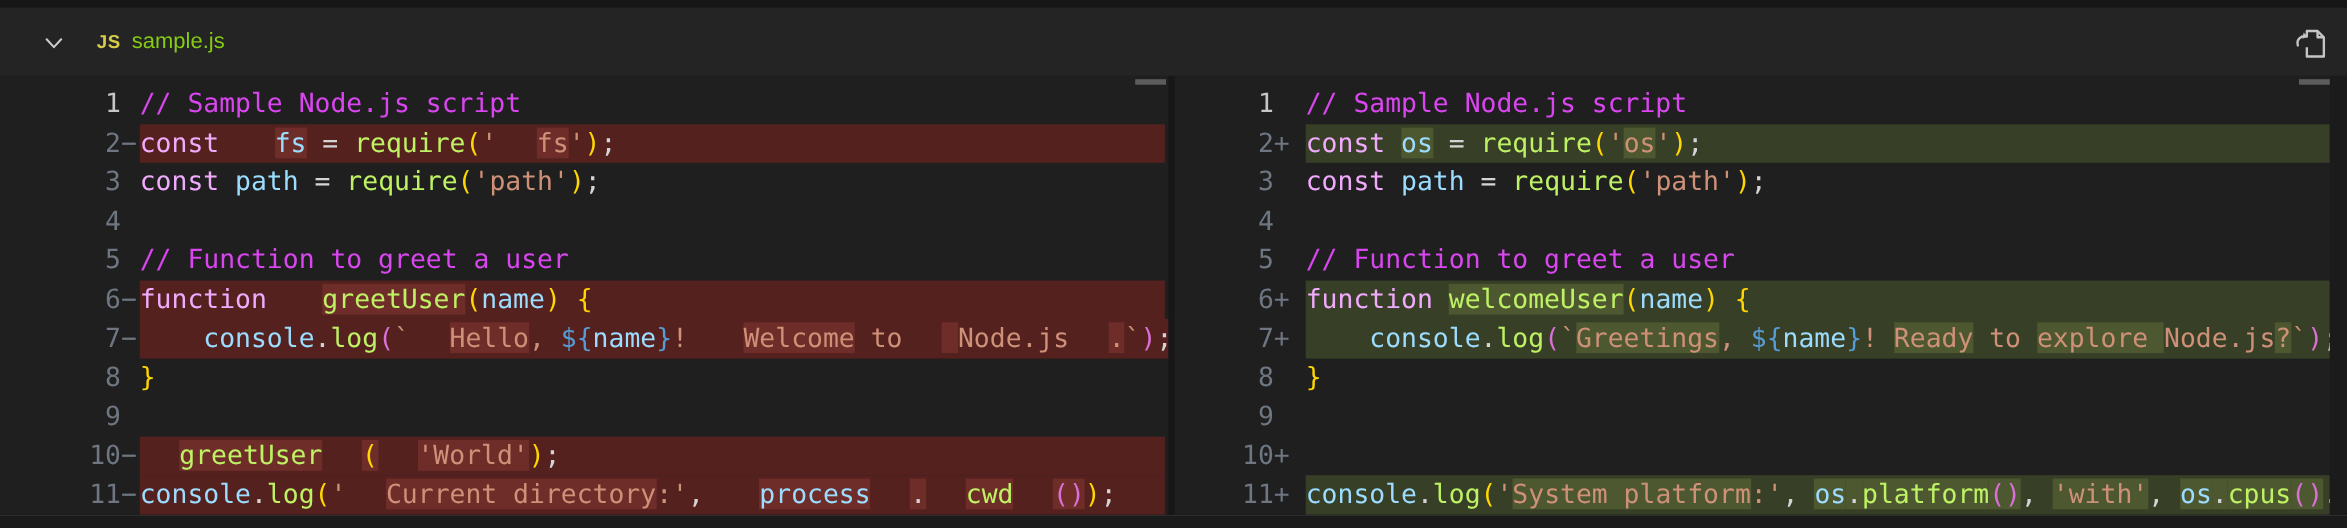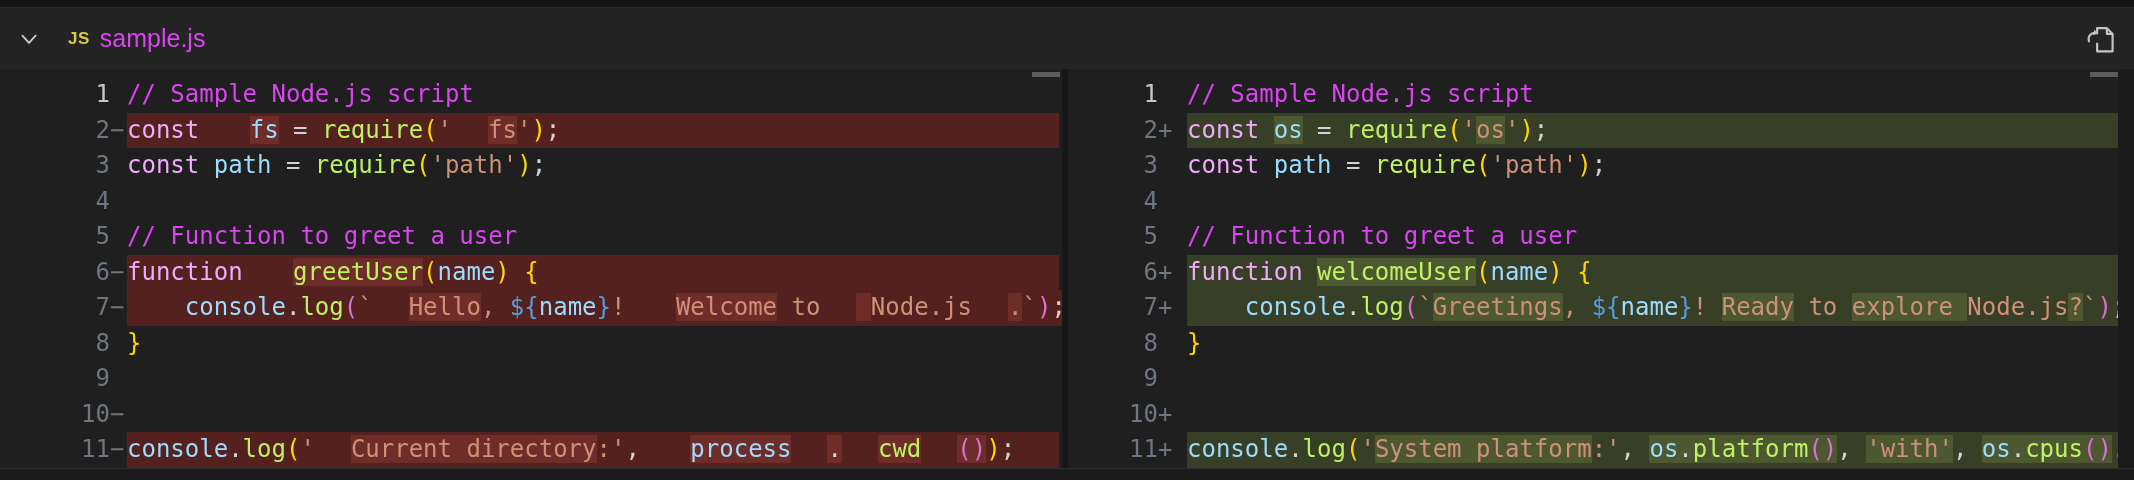--- a/index.html
+++ b/index.html
@@ -5,26 +5,26 @@
   * { margin:0; padding:0; box-sizing:border-box; }
   html,body { background:#101010; }
   .window {
     position:relative; width:2134px; height:480px;
     background:#1f1f1f; overflow:hidden;
     font-family:"Liberation Sans", sans-serif;
   }
   .top-strip { height:8px; background:#161616; border-bottom:1px solid #2a2a2a; }
   .header {
     height:61px; background:#242424; display:flex; align-items:center;
-    padding:0 14px 0 16px;
+    padding:0 14px 0 36px;
     justify-content:flex-end;
   }
   .chevron { width:26px; height:26px; display:flex; align-items:center; justify-content:center; cursor:pointer; }
   .js-badge { font-weight:bold; font-size:17px; letter-spacing:.5px; color:#d7cc49; margin:0 10px 0 26px; font-style:normal; }
-  .filename { font-size:25px; color:#d946ef; }
+  .filename { font-size:20px; color:#84cc16; }
   .header-spacer { flex:1; }
   .icon-btn { width:38px; height:38px; display:flex; align-items:center; justify-content:center; cursor:pointer; border-radius:4px; }
 
   .diff { position:relative; display:flex; height:399px; background:#1f1f1f; }
   .pane { position:relative; overflow:hidden; height:100%; background:#1f1f1f; }
   .pane-left  { width:1062px; --clip:3px; }
   .pane-right { width:1066px; --clip:16px; }
   .sash { width:6px; background:#171717; cursor:col-resize; }
   .pane-right::after { 
     content:""; position:absolute; top:0; right:0; width:16px; height:100%;
@@ -88,21 +88,21 @@
       <div class="lines">
           <div class="line"><span class="gutter-num active">1</span><span class="gutter-sign"> </span><span class="code ctx"><span class="tok-cm">// Sample Node.js script</span></span></div>
           <div class="line"><span class="gutter-num">2</span><span class="gutter-sign">−</span><span class="code del"><span class="tok-kw">const </span><span class="tok-var hl">fs</span><span class="tok-fg"> = </span><span class="tok-fn">require</span><span class="tok-p1">(</span><span class="tok-str">'</span><span class="tok-str hl">fs</span><span class="tok-str">'</span><span class="tok-p1">)</span><span class="tok-fg">;</span></span></div>
           <div class="line"><span class="gutter-num">3</span><span class="gutter-sign"> </span><span class="code ctx"><span class="tok-kw">const </span><span class="tok-var">path</span><span class="tok-fg"> = </span><span class="tok-fn">require</span><span class="tok-p1">(</span><span class="tok-str">'path'</span><span class="tok-p1">)</span><span class="tok-fg">;</span></span></div>
           <div class="line"><span class="gutter-num">4</span><span class="gutter-sign"> </span><span class="code ctx"></span></div>
           <div class="line"><span class="gutter-num">5</span><span class="gutter-sign"> </span><span class="code ctx"><span class="tok-cm">// Function to greet a user</span></span></div>
           <div class="line"><span class="gutter-num">6</span><span class="gutter-sign">−</span><span class="code del"><span class="tok-kw">function </span><span class="tok-fn hl">greetUser</span><span class="tok-p1">(</span><span class="tok-var">name</span><span class="tok-p1">)</span><span class="tok-p1"> {</span></span></div>
           <div class="line"><span class="gutter-num">7</span><span class="gutter-sign">−</span><span class="code del"><span class="tok-fg">    </span><span class="tok-var">console</span><span class="tok-fg">.</span><span class="tok-fn">log</span><span class="tok-p2">(</span><span class="tok-str">`</span><span class="tok-str hl">Hello</span><span class="tok-str">, </span><span class="tok-tpl">${</span><span class="tok-var">name</span><span class="tok-tpl">}</span><span class="tok-str">! </span><span class="tok-str hl">Welcome</span><span class="tok-str"> to</span><span class="tok-str hl"> </span><span class="tok-str">Node.js</span><span class="tok-str hl">.</span><span class="tok-str">`</span><span class="tok-p2">)</span><span class="tok-fg">;</span></span></div>
           <div class="line"><span class="gutter-num">8</span><span class="gutter-sign"> </span><span class="code ctx"><span class="tok-p1">}</span></span></div>
           <div class="line"><span class="gutter-num">9</span><span class="gutter-sign"> </span><span class="code ctx"></span></div>
-          <div class="line"><span class="gutter-num">10</span><span class="gutter-sign">−</span></div>
+          <div class="line"><span class="gutter-num">10</span><span class="gutter-sign">−</span><span class="code del"><span class="tok-fn hl">greetUser</span><span class="tok-p1 hl">(</span><span class="tok-str hl">'World'</span><span class="tok-p1">)</span><span class="tok-fg">;</span></span></div>
           <div class="line"><span class="gutter-num">11</span><span class="gutter-sign">−</span><span class="code del"><span class="tok-var">console</span><span class="tok-fg">.</span><span class="tok-fn">log</span><span class="tok-p1">(</span><span class="tok-str">'</span><span class="tok-str hl">Current directory</span><span class="tok-str">:'</span><span class="tok-fg">, </span><span class="tok-var hl">process</span><span class="tok-fg hl">.</span><span class="tok-fn hl">cwd</span><span class="tok-p2 hl">()</span><span class="tok-p1">)</span><span class="tok-fg">;</span></span></div>
         </div>
     </div>
     <div class="sash"></div>
     <div class="pane pane-right">
       <div class="hscroll"></div>
       <div class="lines">
           <div class="line"><span class="gutter-num active">1</span><span class="gutter-sign"> </span><span class="code ctx"><span class="tok-cm">// Sample Node.js script</span></span></div>
           <div class="line"><span class="gutter-num">2</span><span class="gutter-sign">+</span><span class="code add"><span class="tok-kw">const </span><span class="tok-var hl">os</span><span class="tok-fg"> = </span><span class="tok-fn">require</span><span class="tok-p1">(</span><span class="tok-str">'</span><span class="tok-str hl">os</span><span class="tok-str">'</span><span class="tok-p1">)</span><span class="tok-fg">;</span></span></div>
           <div class="line"><span class="gutter-num">3</span><span class="gutter-sign"> </span><span class="code ctx"><span class="tok-kw">const </span><span class="tok-var">path</span><span class="tok-fg"> = </span><span class="tok-fn">require</span><span class="tok-p1">(</span><span class="tok-str">'path'</span><span class="tok-p1">)</span><span class="tok-fg">;</span></span></div>

